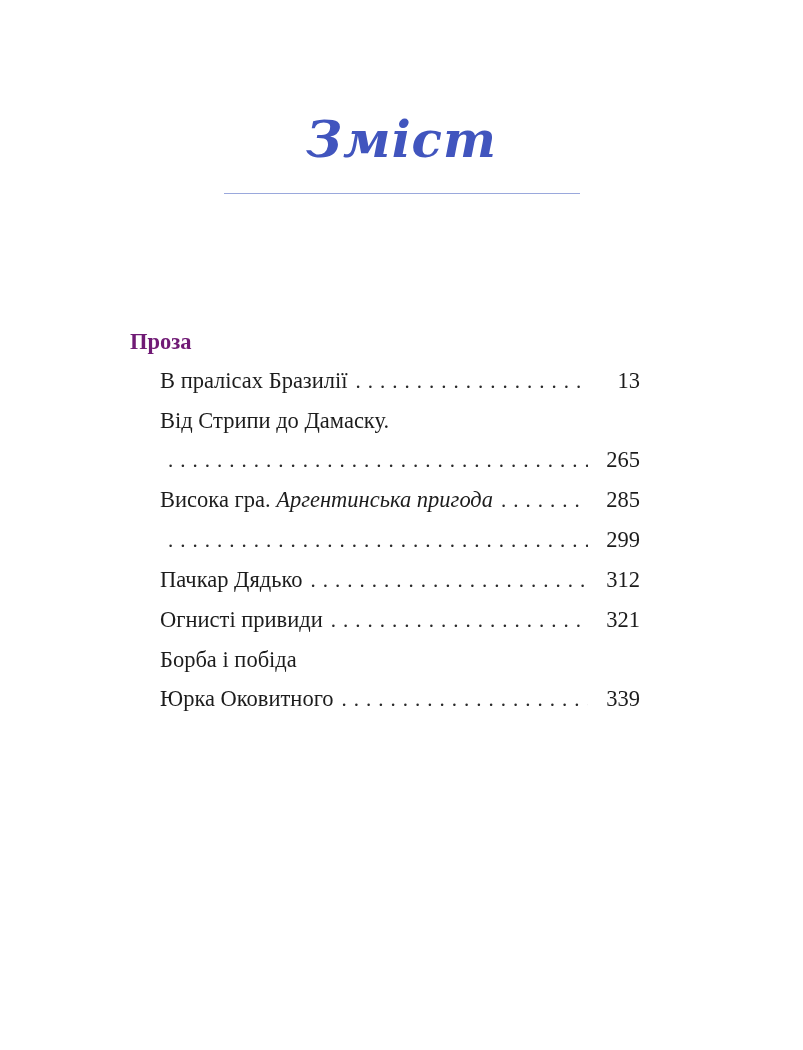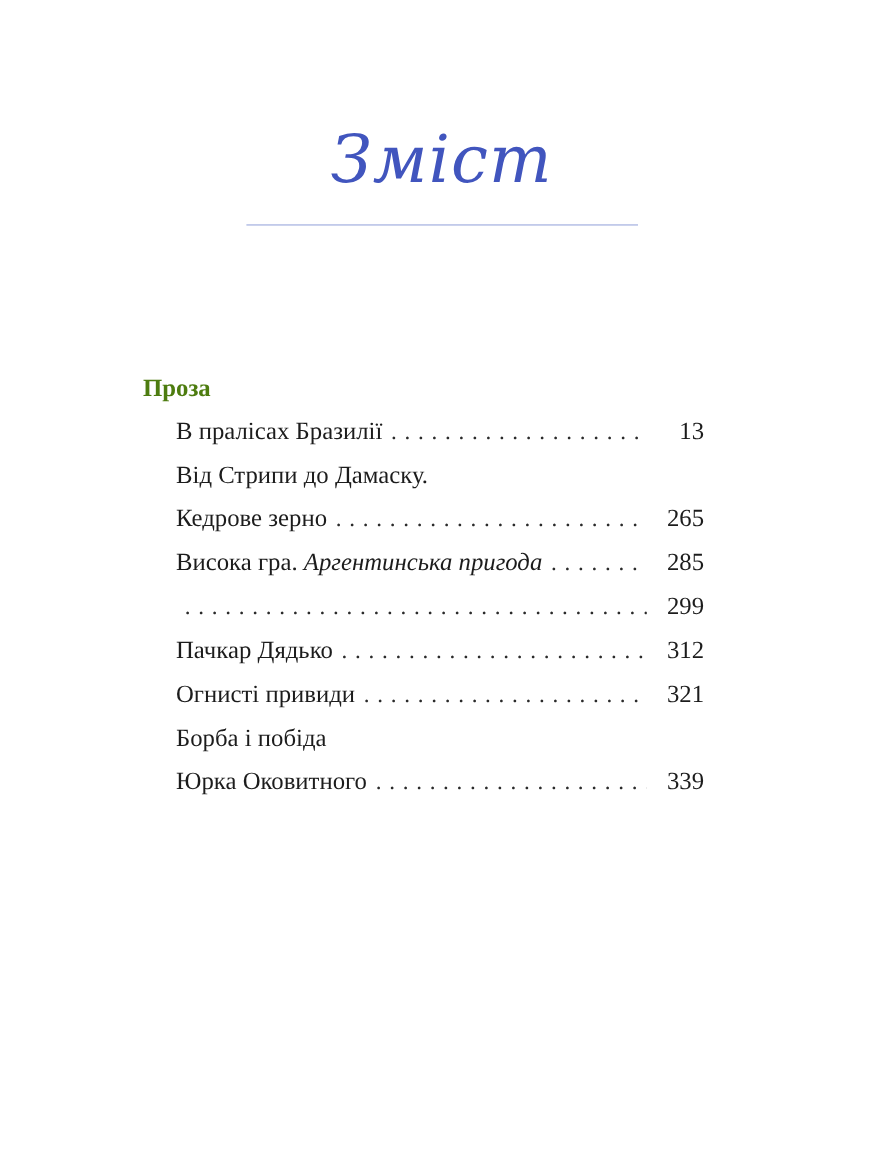--- a/index.html
+++ b/index.html
@@ -15,41 +15,41 @@
     overflow: hidden;
   }
   .title-wrap {
     text-align: center;
     padding-top: 110px;
   }
   .page-title {
     margin: 0;
     font-family: "DejaVu Serif", "Liberation Serif", serif;
     font-style: italic;
-    font-weight: 400;
-    font-size: 60px;
+    font-weight: 700;
+    font-size: 50px;
     letter-spacing: 1px;
     color: #4155be;
   }
   .title-rule {
     width: 356px;
     height: 1px;
     background: #9aa8dc;
     margin: 24px auto 0 auto;
   }
   .toc {
     width: 510px;
     margin: 128px 0 0 130px;
     font-size: 22.5px;
   }
   .section {
     font-weight: bold;
     line-height: 39px;
     margin-top: 30px;
-    color: #4d7c0f;
+    color: #701a75;
   }
   .entry {
     margin-left: 30px;
   }
   .row {
     display: flex;
     align-items: baseline;
     line-height: 39px;
   }
   .entry-title {
@@ -95,21 +95,20 @@
         <span class="page-num">13</span>
       </div>
     </div>
     <div class="entry">
       <div class="row">
         <span class="entry-title"><span>Від Стрипи до Дамаску.</span></span>
       </div>
     </div>
     <div class="entry">
       <div class="row">
-        <span class="entry-title"><span>Кедрове зерно</span></span>
         <span class="leader"></span>
         <span class="page-num">265</span>
       </div>
     </div>
     <div class="entry">
       <div class="row">
         <span class="entry-title"><span>Висока гра. </span><span class="it">Аргентинська пригода</span></span>
         <span class="leader"></span>
         <span class="page-num">285</span>
       </div>

